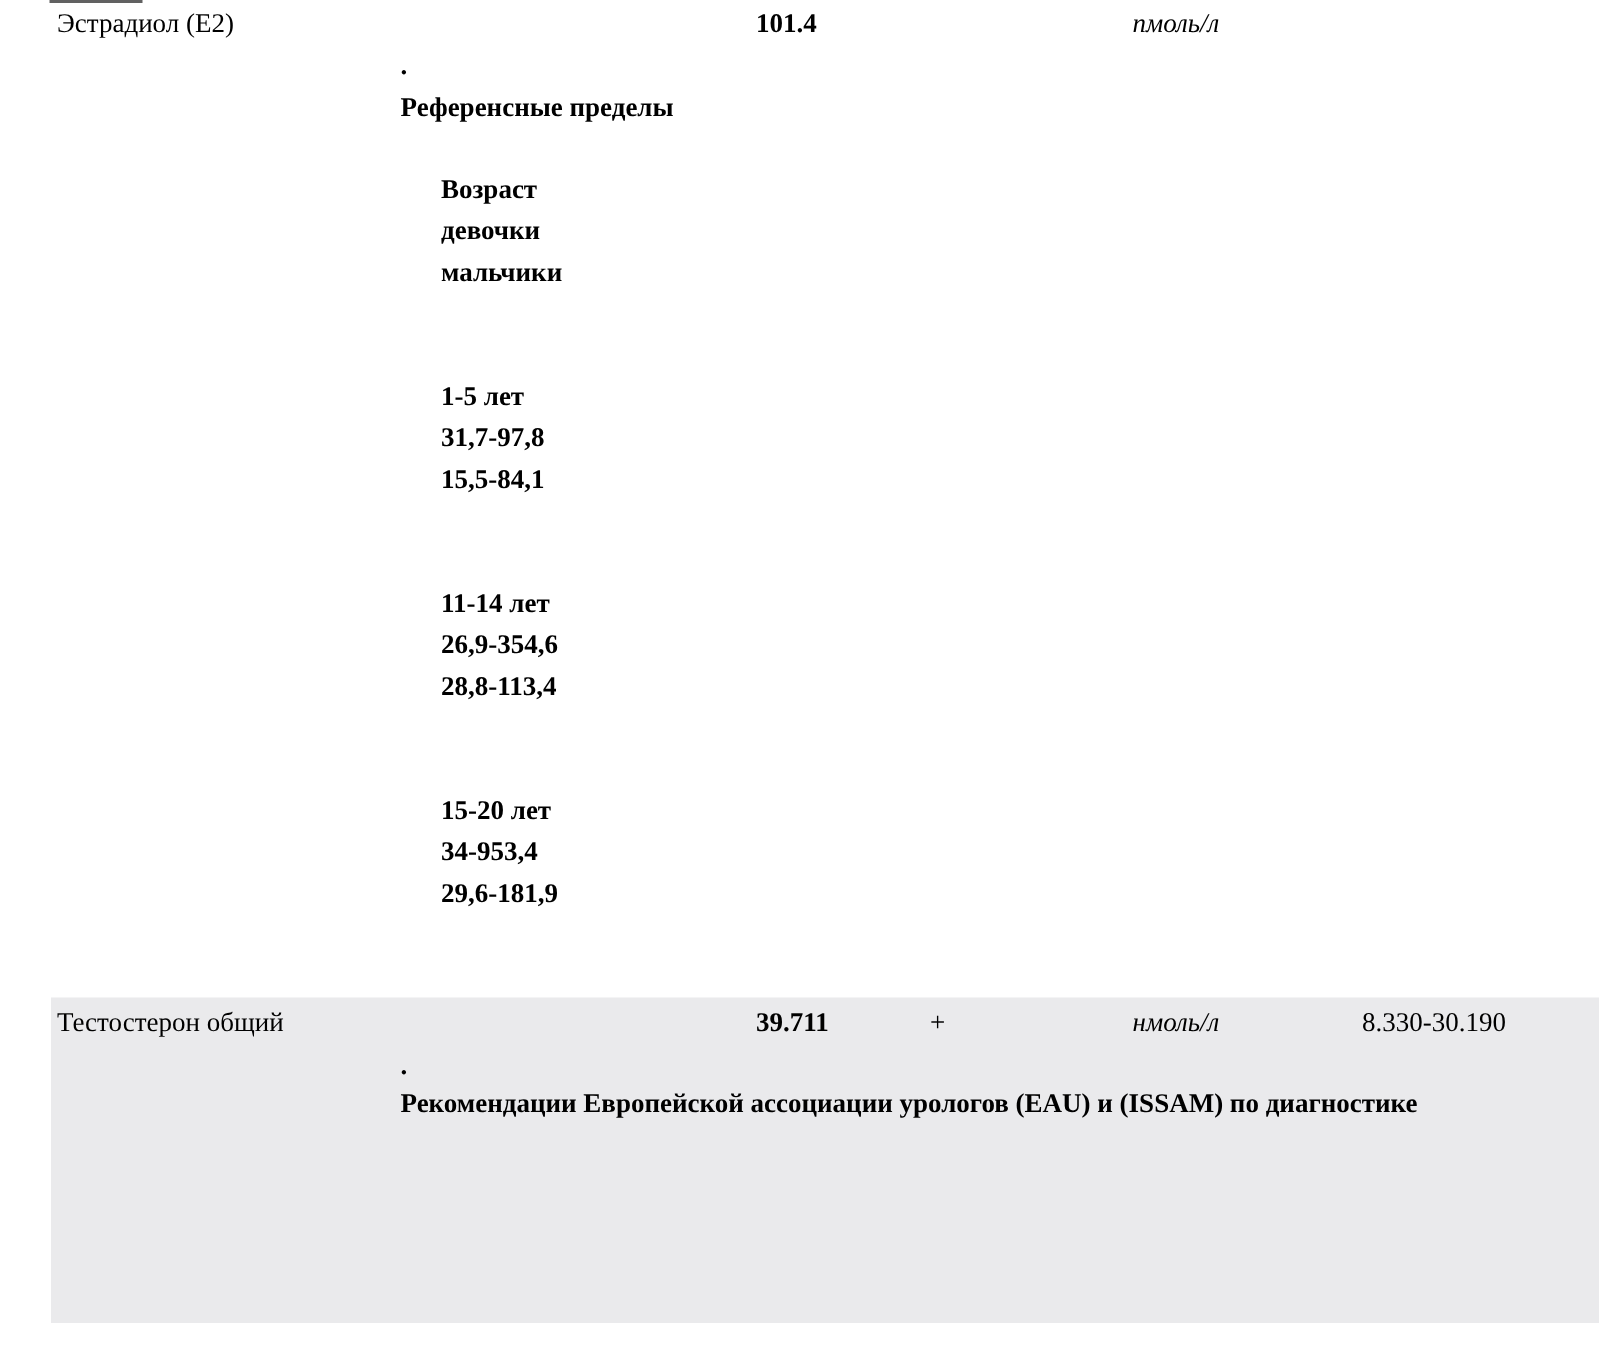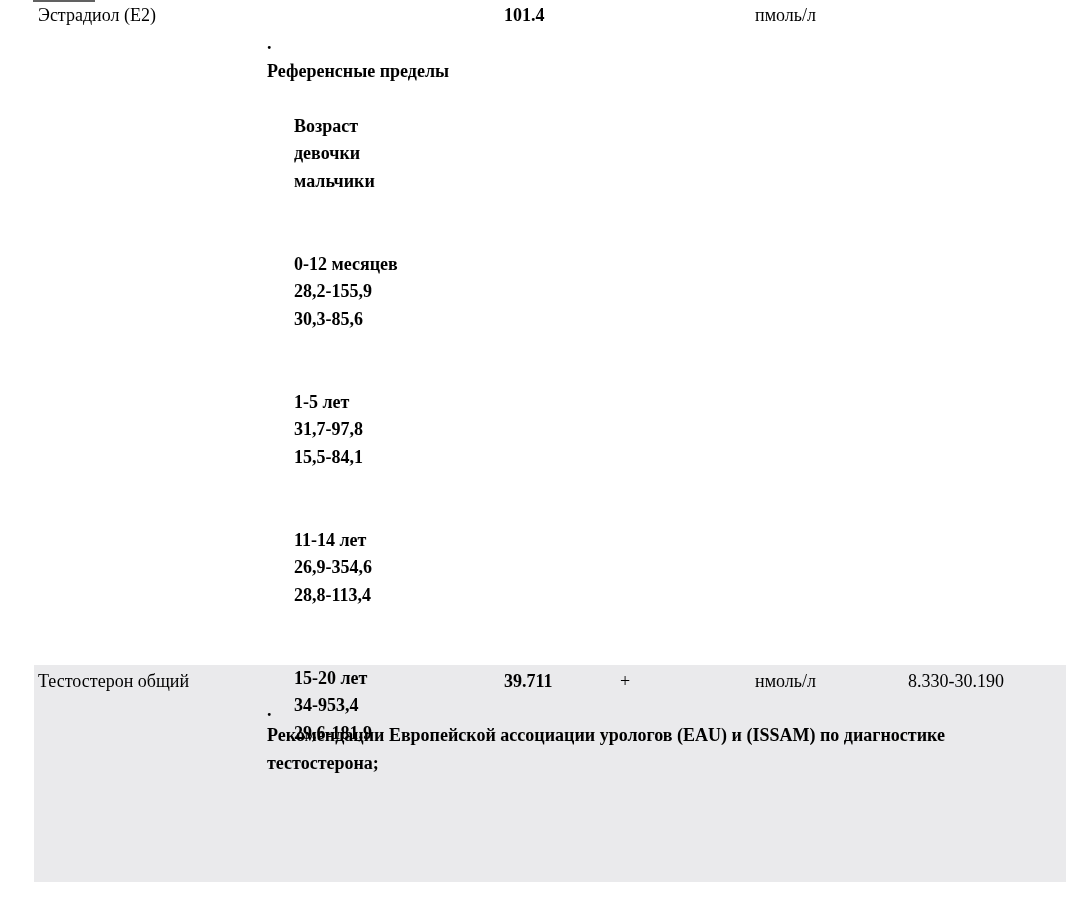--- a/index.html
+++ b/index.html
@@ -19,21 +19,21 @@
     left: 34px; top: 665px;
     width: 1032px; height: 217px;
     background: #eaeaec;
   }
   
   .result-row { position: absolute; left: 0; width: 939px; height: 28px; }
   .result-row span { position: absolute; top: 0; line-height: 24px; white-space: nowrap; }
   .col-name  { left: 38px; }
   .col-value { left: 478px; font-weight: bold; margin-left: 26px; }
   .col-flag  { left: 620px; }
-  .col-unit  { left: 755px; }
+  .col-unit  { left: 755px; font-style: italic; }
   .col-range { left: 908px; }
   
   .ref-block { position: absolute; left: 267px; top: 30px; font-weight: bold; }
   .comment-block { position: absolute; left: 267px; top: 698px; font-weight: bold; }
   .comment-block .dot-line { line-height: 24px; font-weight: bold; }
   
   .col-age   { display: inline-block; width: 175px; }
   .col-girls { display: inline-block; width: 123px; }
   .col-boys  { display: inline-block; }
   
@@ -60,25 +60,20 @@
   <div class="line">.</div>
   <div class="line">Референсные пределы</div>
 
   <div>
     <div class="line">
       <span class="col-age">Возраст</span>
       <span class="col-girls">девочки</span>
       <span class="col-boys">мальчики</span>
     </div>
     <div class="line">
-      <span class="col-age">0-12 месяцев</span>
-      <span class="col-girls">28,2-155,9</span>
-      <span class="col-boys">30,3-85,6</span>
-    </div>
-    <div class="line">
       <span class="col-age">1-5 лет</span>
       <span class="col-girls">31,7-97,8</span>
       <span class="col-boys">15,5-84,1</span>
     </div>
     <div class="line">
       <span class="col-age">11-14 лет</span>
       <span class="col-girls">26,9-354,6</span>
       <span class="col-boys">28,8-113,4</span>
     </div>
     <div class="line">
@@ -94,14 +89,13 @@
   <span class="col-name">Тестостерон общий</span>
   <span class="col-value">39.711</span>
   <span class="col-flag">+</span>
   <span class="col-unit">нмоль/л</span>
   <span class="col-range">8.330-30.190</span>
 </div>
 
 <div class="comment-block">
   <div class="dot-line">.</div>
   <div class="line">Рекомендации Европейской ассоциации урологов (EAU) и (ISSAM) по диагностике</div>
-  <div class="line">тестостерона;</div>
 </div>
 
 </body></html>

